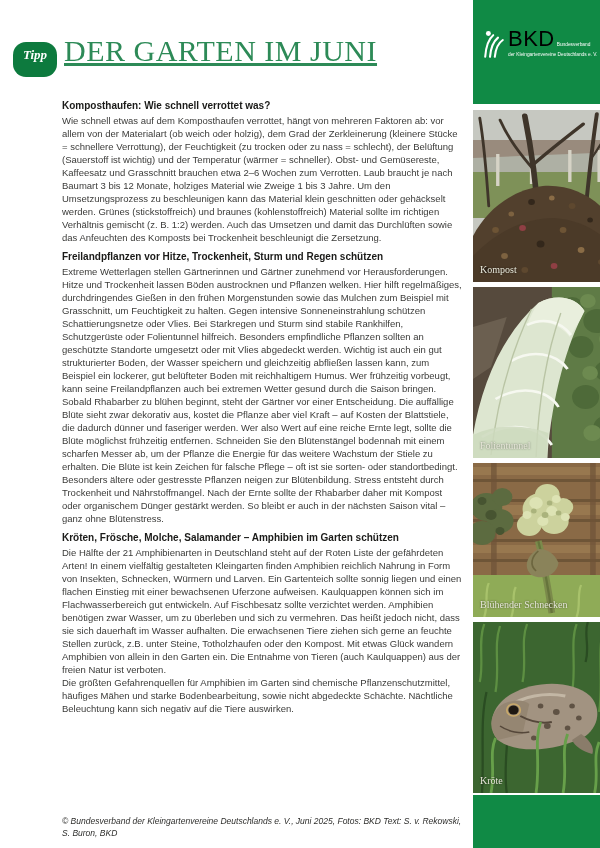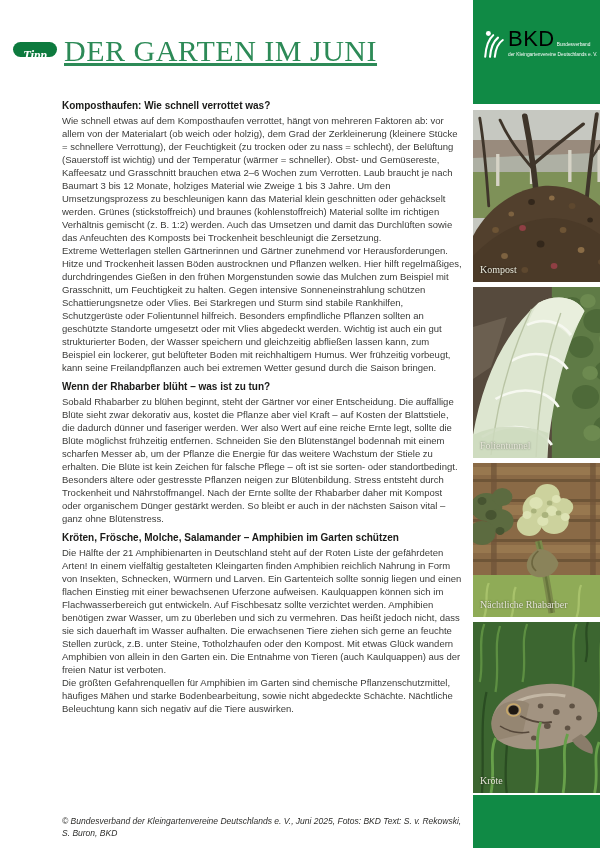--- a/index.html
+++ b/index.html
@@ -2,21 +2,21 @@
 <html lang="de"><head>
 <meta charset="utf-8">
 <style>
   html,body{margin:0;padding:0;}
   body{
     width:600px;height:848px;position:relative;overflow:hidden;
     background:#ffffff;font-family:"Liberation Sans",sans-serif;
   }
   
   .tipp-badge{
-    position:absolute;left:13px;top:42px;width:44px;height:15px;
+    position:absolute;left:13px;top:42px;width:44px;height:35px;
     background:#0d7a3e;border-radius:13px;color:#fff;text-align:center;
     font:italic bold 13px/25px "Liberation Serif",serif;
   }
   h1.page-title{
     position:absolute;left:64px;top:33px;margin:0;
     font:400 30px/36px "Liberation Serif",serif;color:#2d8a57;letter-spacing:.5px;text-decoration:underline;
   }
   
   .main-col{position:absolute;left:62px;top:99px;width:401px;}
   .main-col h2{
@@ -59,25 +59,25 @@
 <h1 class="page-title">DER GARTEN IM JUNI</h1>
 
 <div class="main-col">
 
   <section>
     <h2>Komposthaufen: Wie schnell verrottet was?</h2>
     <p>Wie schnell etwas auf dem Komposthaufen verrottet, hängt von mehreren Faktoren ab: vor allem von der Materialart (ob weich oder holzig), dem Grad der Zerkleinerung (kleinere Stücke = schnellere Verrottung), der Feuchtigkeit (zu trocken oder zu nass = schlecht), der Belüftung (Sauerstoff ist wichtig) und der Temperatur (wärmer = schneller). Obst- und Gemüsereste, Kaffeesatz und Grasschnitt brauchen etwa 2–6 Wochen zum Verrotten. Laub braucht je nach Baumart 3 bis 12 Monate, holziges Material wie Zweige 1 bis 3 Jahre. Um den Umsetzungsprozess zu beschleunigen kann das Material klein geschnitten oder gehäckselt werden. Grünes (stickstoffreich) und braunes (kohlenstoffreich) Material sollte im richtigen Verhältnis gemischt (z. B. 1:2) werden. Auch das Umsetzen und damit das Durchlüften sowie das Anfeuchten des Komposts bei Trockenheit beschleunigt die Zersetzung.</p>
   </section>
 
   <section>
+    <h2>Freilandpflanzen vor Hitze, Trockenheit, Sturm und Regen schützen</h2>
     <p>Extreme Wetterlagen stellen Gärtnerinnen und Gärtner zunehmend vor Herausforderungen. Hitze und Trockenheit lassen Böden austrocknen und Pflanzen welken. Hier hilft regelmäßiges, durchdringendes Gießen in den frühen Morgenstunden sowie das Mulchen zum Beispiel mit Grasschnitt, um Feuchtigkeit zu halten. Gegen intensive Sonneneinstrahlung schützen Schattierungsnetze oder Vlies. Bei Starkregen und Sturm sind stabile Rankhilfen, Schutzgerüste oder Folientunnel hilfreich. Besonders empfindliche Pflanzen sollten an geschützte Standorte umgesetzt oder mit Vlies abgedeckt werden. Wichtig ist auch ein gut strukturierter Boden, der Wasser speichern und gleichzeitig abfließen lassen kann, zum Beispiel ein lockerer, gut belüfteter Boden mit reichhaltigem Humus. Wer frühzeitig vorbeugt, kann seine Freilandpflanzen auch bei extremen Wetter gesund durch die Saison bringen.</p>
   </section>
 
   <section>
-    <h2>Wenn der Rhabarber blüht – was ist zu tun?</h2>
     <p>Sobald Rhabarber zu blühen beginnt, steht der Gärtner vor einer Entscheidung. Die auffällige Blüte sieht zwar dekorativ aus, kostet die Pflanze aber viel Kraft – auf Kosten der Blattstiele, die dadurch dünner und faseriger werden. Wer also Wert auf eine reiche Ernte legt, sollte die Blüte möglichst frühzeitig entfernen. Schneiden Sie den Blütenstängel bodennah mit einem scharfen Messer ab, um der Pflanze die Energie für das weitere Wachstum der Stiele zu erhalten. Die Blüte ist kein Zeichen für falsche Pflege – oft ist sie sorten- oder standortbedingt. Besonders ältere oder gestresste Pflanzen neigen zur Blütenbildung. Stress entsteht durch Trockenheit und Nährstoffmangel. Nach der Ernte sollte der Rhabarber daher mit Kompost oder organischem Dünger gestärkt werden. So bleibt er auch in der nächsten Saison vital – ganz ohne Blütenstress.</p>
   </section>
 
   <section>
     <h2>Kröten, Frösche, Molche, Salamander – Amphibien im Garten schützen</h2>
     <p>Die Hälfte der 21 Amphibienarten in Deutschland steht auf der Roten Liste der gefährdeten Arten! In einem vielfältig gestalteten Kleingarten finden Amphibien reichlich Nahrung in Form von Insekten, Schnecken, Würmern und Larven. Ein Gartenteich sollte sonnig liegen und einen flachen Einstieg mit einer bewachsenen Uferzone aufweisen. Kaulquappen können sich im Flachwasserbereich gut entwickeln. Auf Fischbesatz sollte verzichtet werden. Amphibien benötigen zwar Wasser, um zu überleben und sich zu vermehren. Das heißt jedoch nicht, dass sie sich dauerhaft im Wasser aufhalten. Die erwachsenen Tiere ziehen sich gerne an feuchte Stellen zurück, z.B. unter Steine, Totholzhaufen oder den Kompost. Mit etwas Glück wandern Amphibien von allein in den Garten ein. Die Entnahme von Tieren (auch Kaulquappen) aus der freien Natur ist verboten.</p>
     <p>Die größten Gefahrenquellen für Amphibien im Garten sind chemische Pflanzenschutzmittel, häufiges Mähen und starke Bodenbearbeitung, sowie nicht abgedeckte Schächte. Nächtliche Beleuchtung kann sich negativ auf die Tiere auswirken.</p>
   </section>
 
 </div>
@@ -238,21 +238,21 @@
         <circle cx="48" cy="52" r="4"></circle>
         <circle cx="82" cy="54" r="4"></circle>
     </g>
     <g fill="#aab37c">
       <circle cx="64" cy="52" r="3"></circle>
         <circle cx="54" cy="48" r="2.5"></circle>
         <circle cx="76" cy="50" r="2.5"></circle>
         <circle cx="68" cy="40" r="2.5"></circle>
     </g>
   </svg>
-  <span class="caption">Nächtliche Rhabarber</span>
+  <span class="caption">Blühender Schnecken</span>
 </div>
 
 <div class="photo photo-4">
   <svg viewBox="0 0 127 171" preserveAspectRatio="none" aria-hidden="true">
     <rect width="127" height="171" fill="#3c6630"></rect>
     <g stroke="#2a4c22" stroke-width="2" fill="none">
       <path d="M8,171 C10,130 6,100 12,70"></path>
         <path d="M30,171 C26,140 34,110 30,80"></path>
       <path d="M120,171 C118,130 122,90 116,60"></path>
         <path d="M100,40 C104,24 98,12 102,0"></path>

